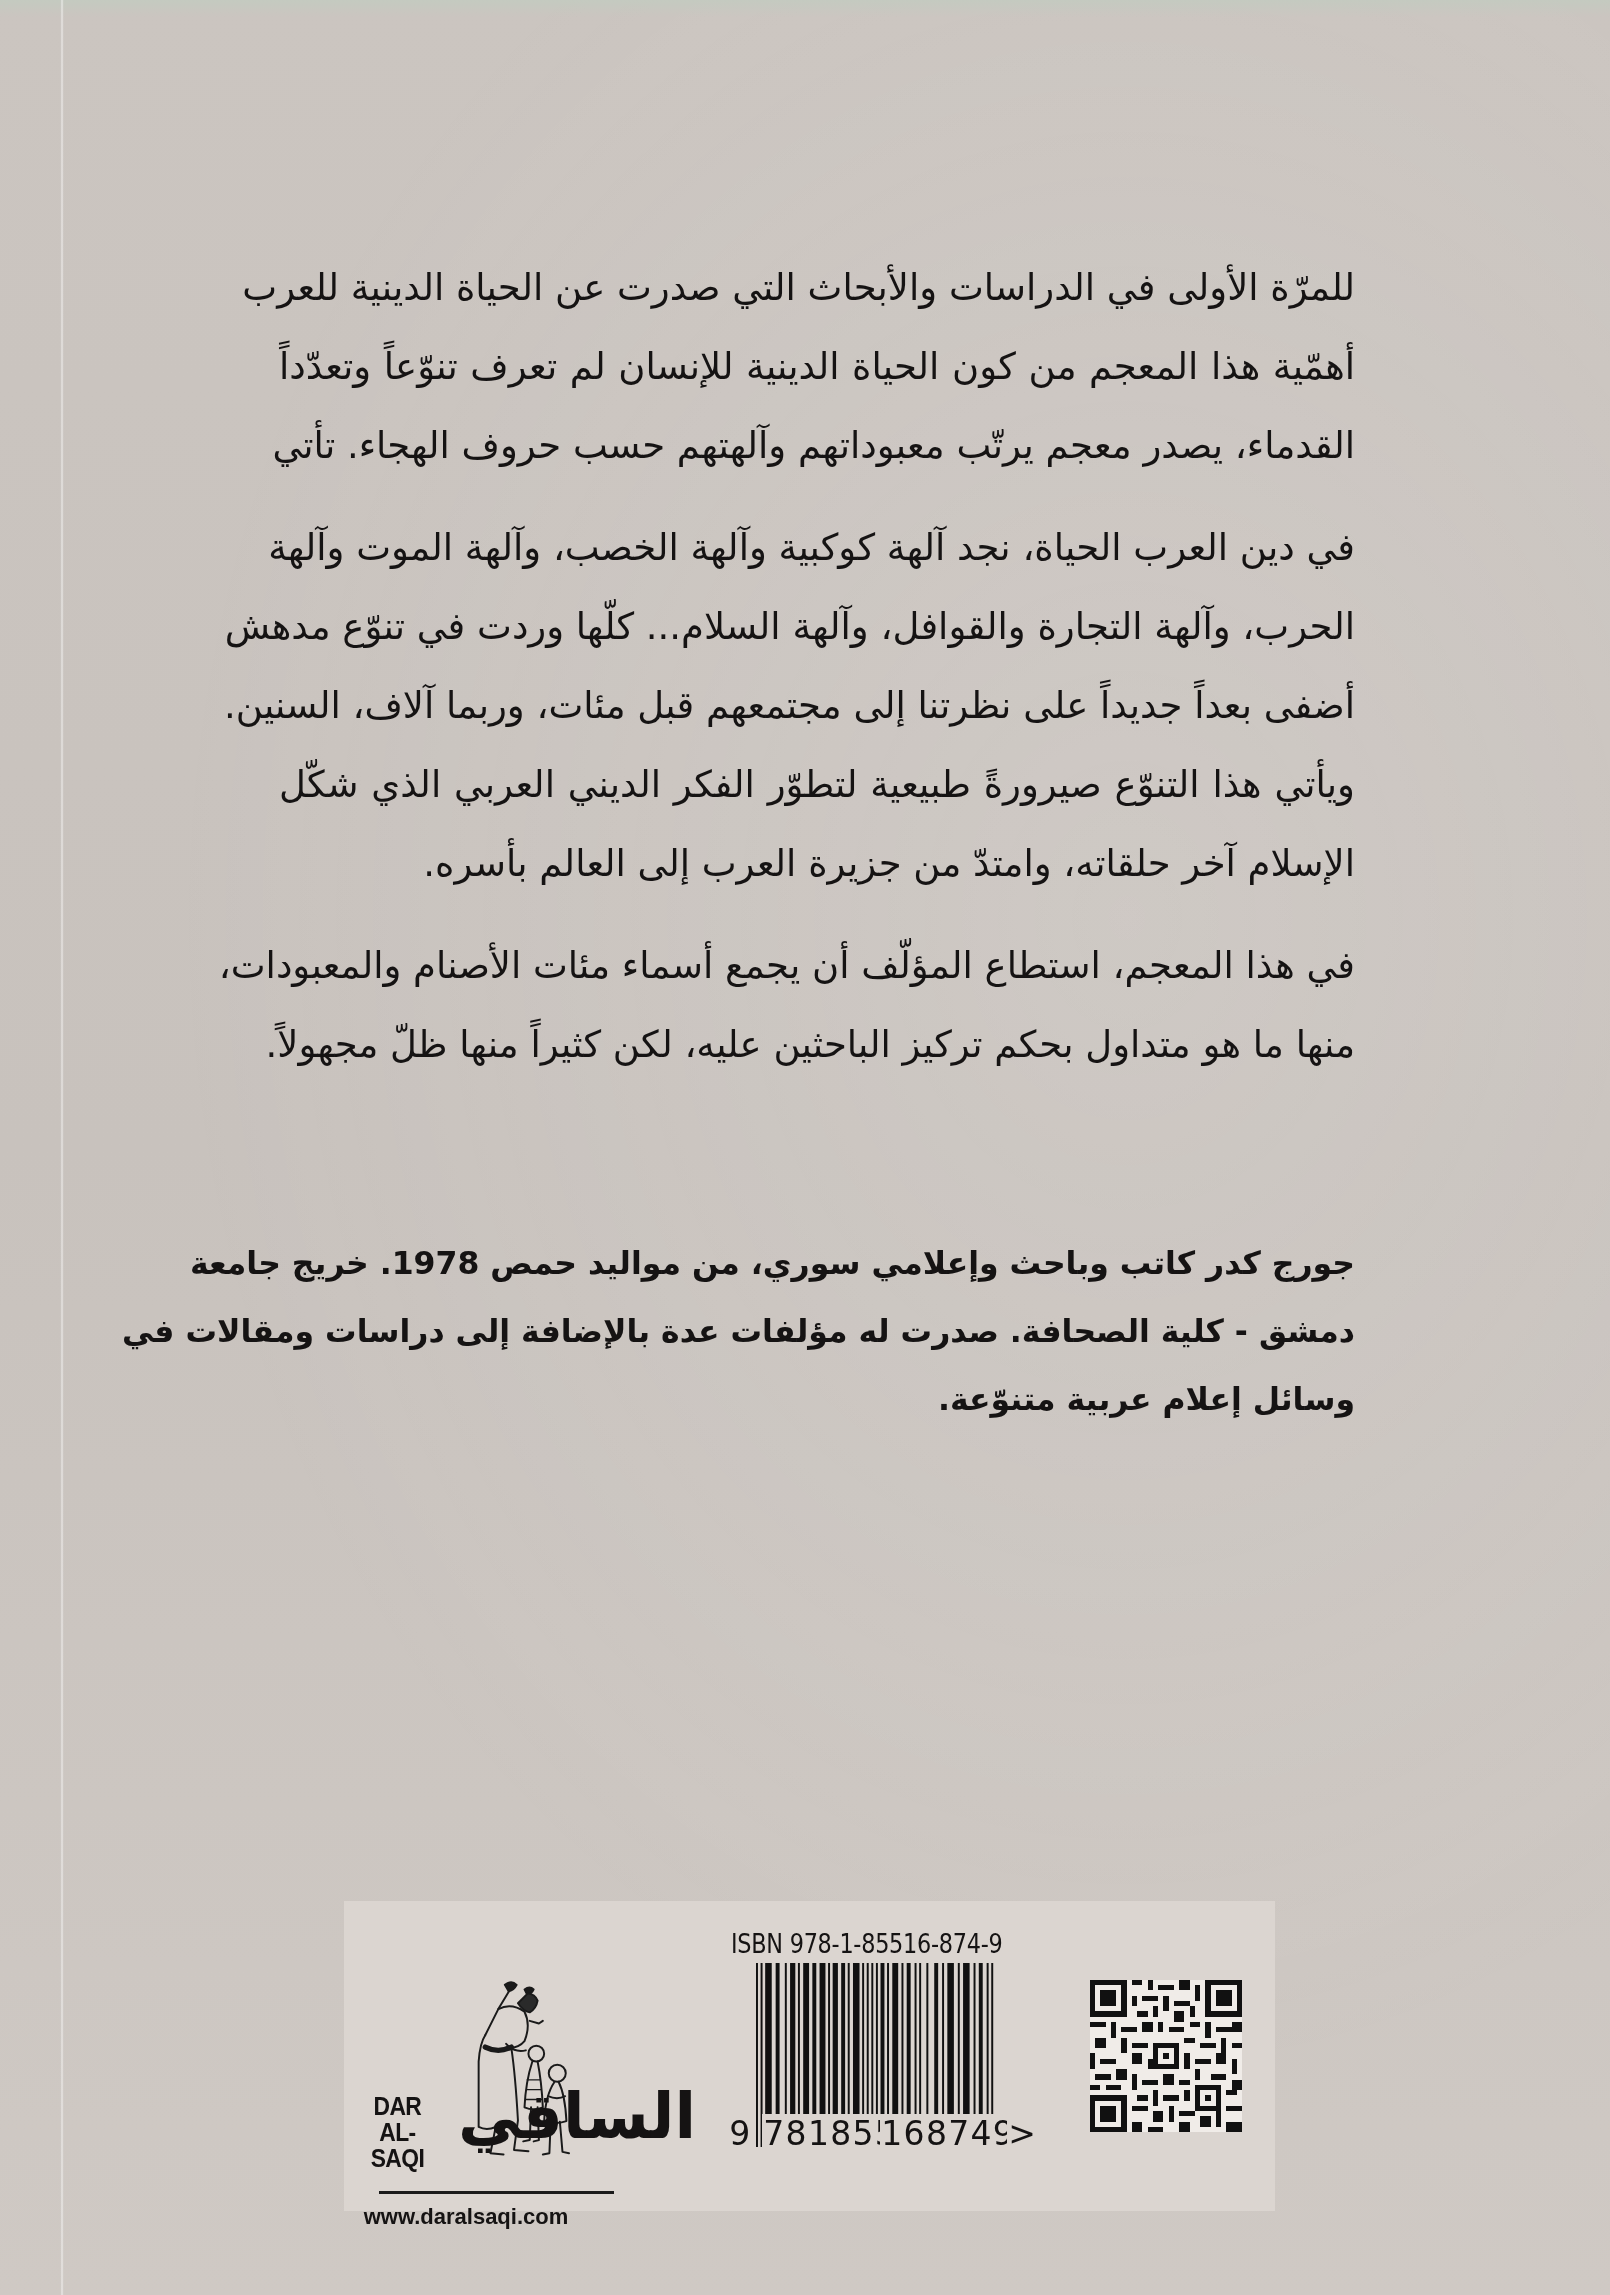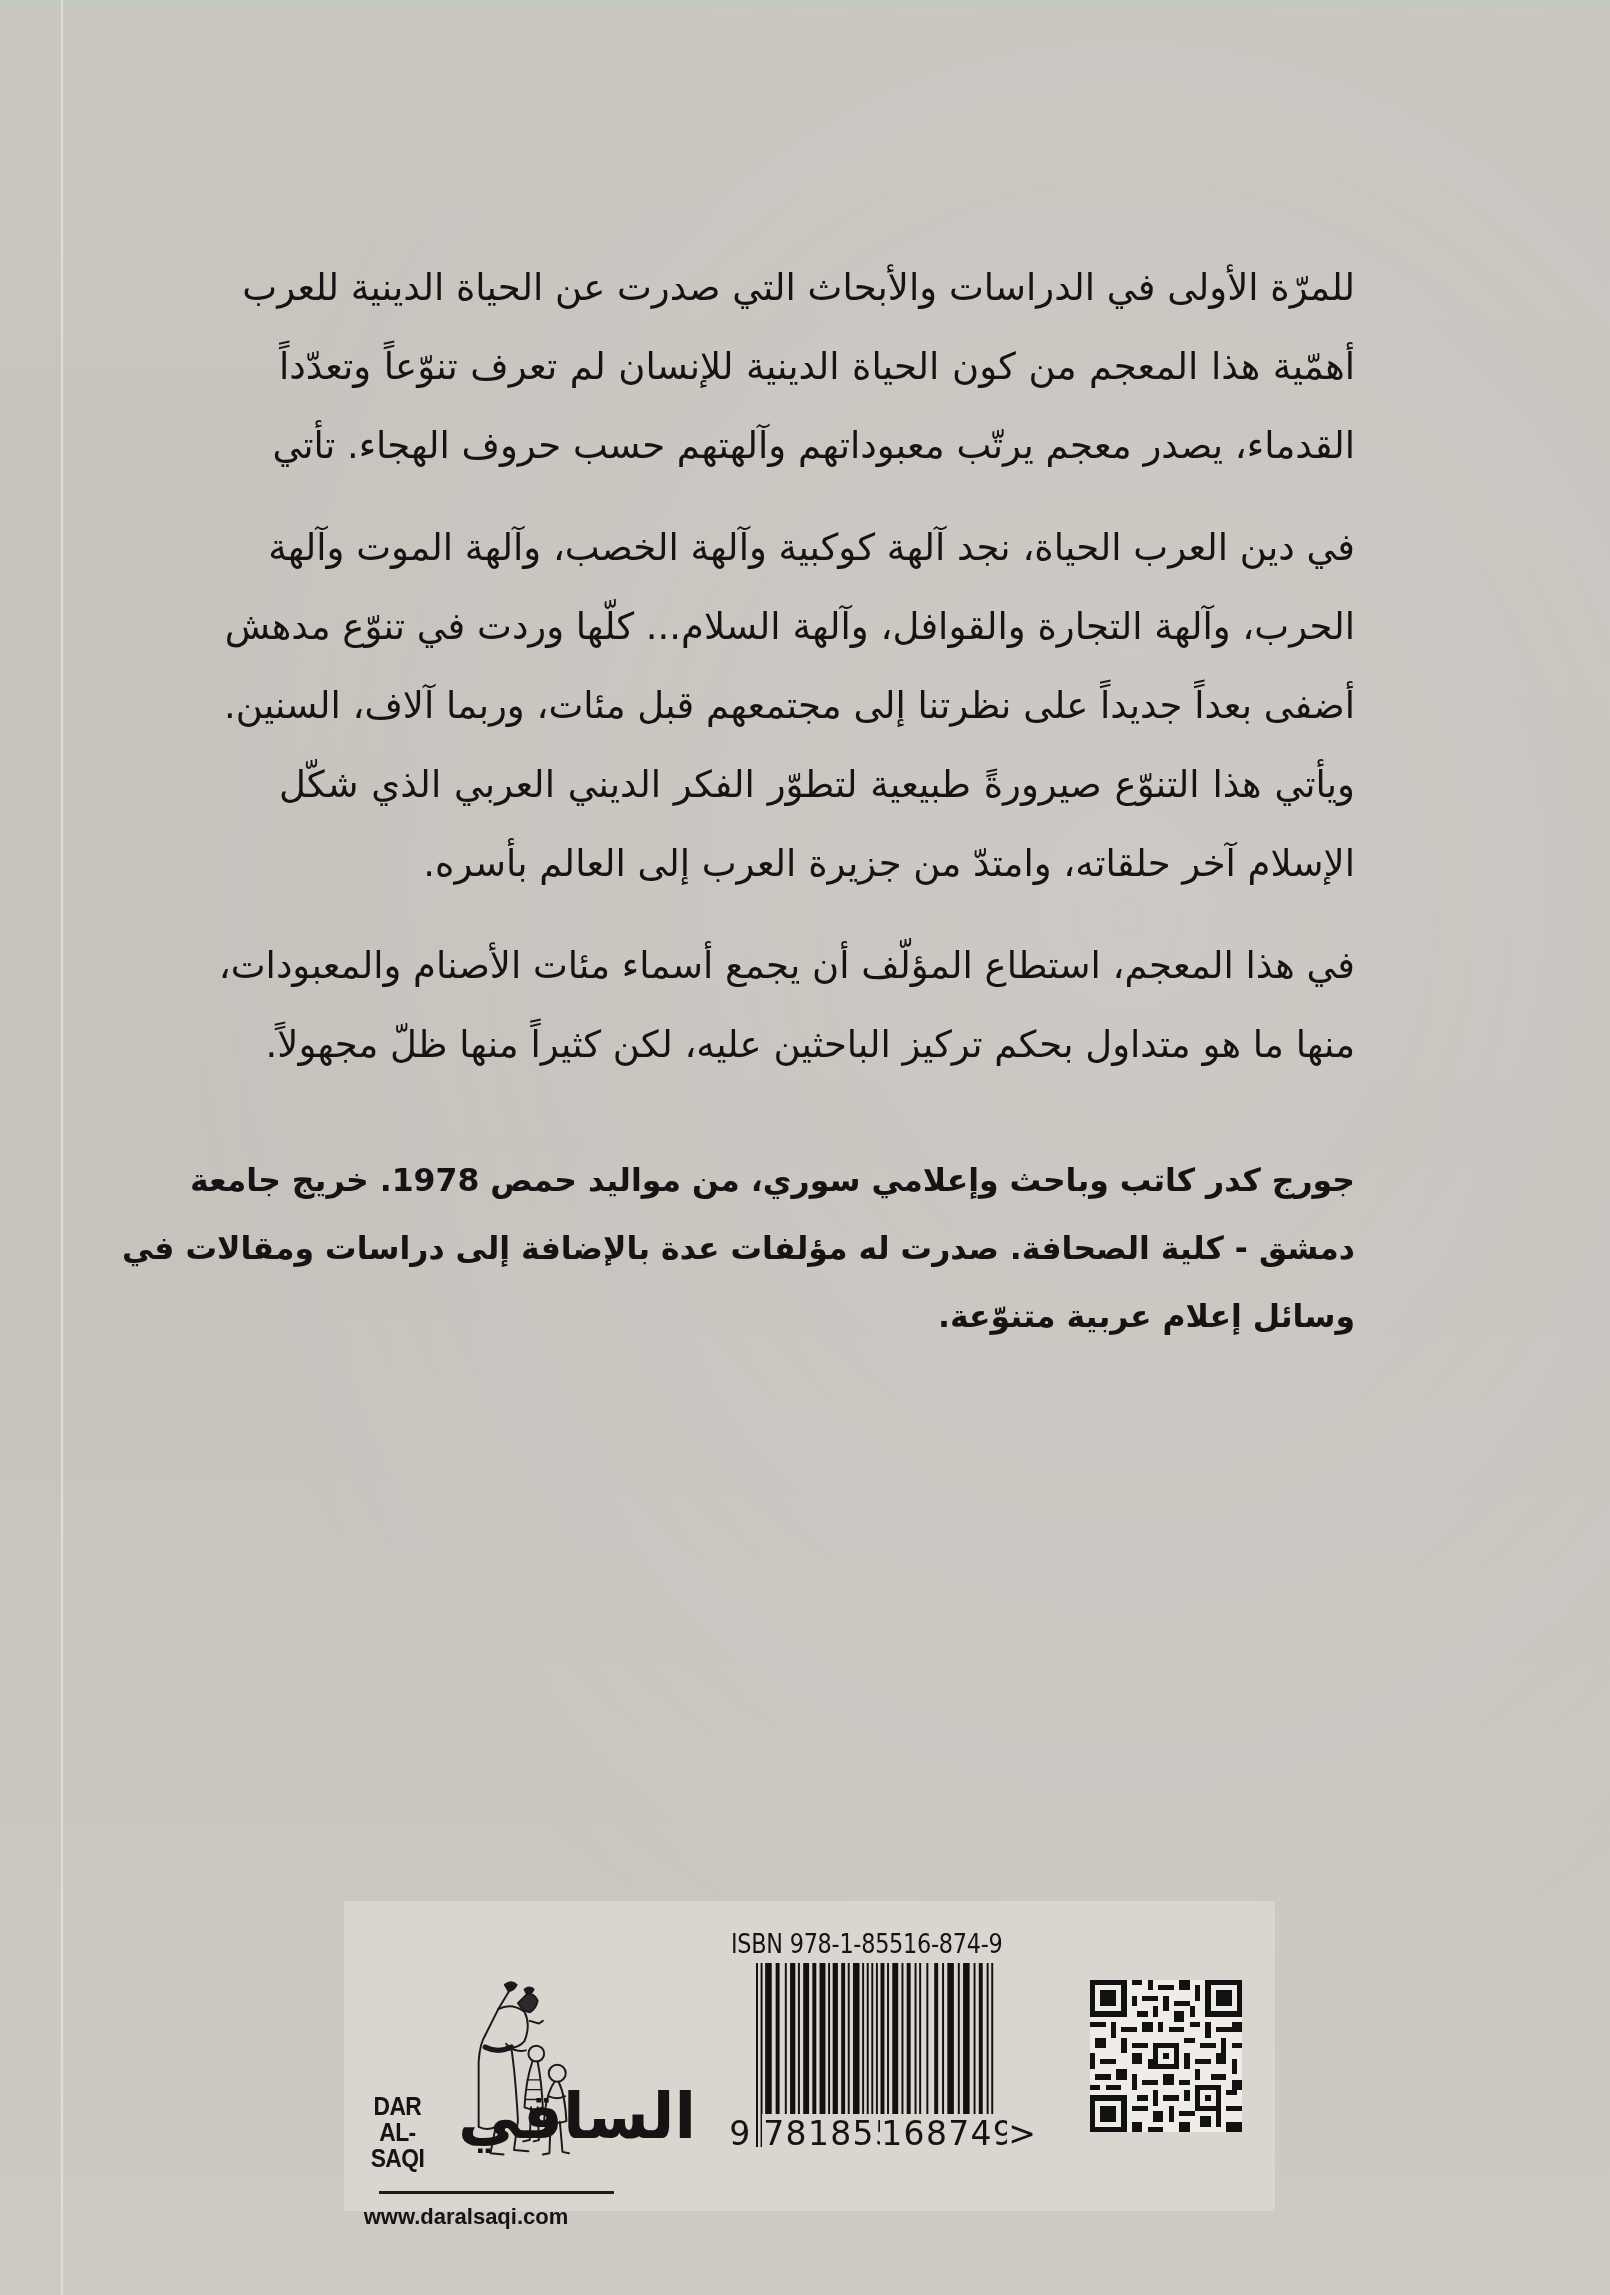--- a/index.html
+++ b/index.html
@@ -24,21 +24,21 @@
     position: absolute; left: 279px; top: 248px; width: 1076px;
     direction: rtl; text-align: justify;
   }
   .para {
     font-size: 37px; line-height: 79px; margin: 0 0 23px 0;
     text-align-last: right; letter-spacing: 0;
   }
   .para .ln { display: block; white-space: nowrap; text-align: justify; text-align-last: justify; }
   .para .ln.last { text-align-last: right; }
   .bio {
-    position: absolute; left: 279px; top: 1146px; width: 1076px;
+    position: absolute; left: 279px; top: 1229px; width: 1076px;
     direction: rtl; font-weight: bold; font-size: 31.5px; line-height: 68px;
   }
   .bio .ln { display: block; white-space: nowrap; text-align: justify; text-align-last: justify; }
   .bio .ln.last { text-align-last: right; }
 
   .label-box {
     position: absolute; left: 344px; top: 1901px; width: 931px; height: 310px;
     background: #dbd5d0;
   }
   .publisher {

